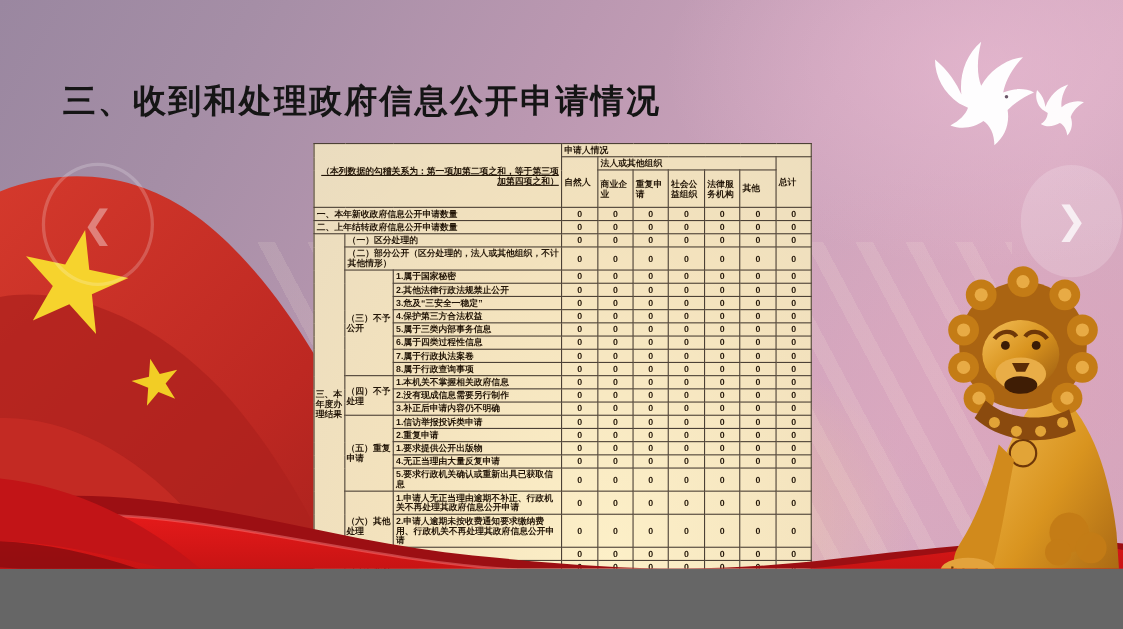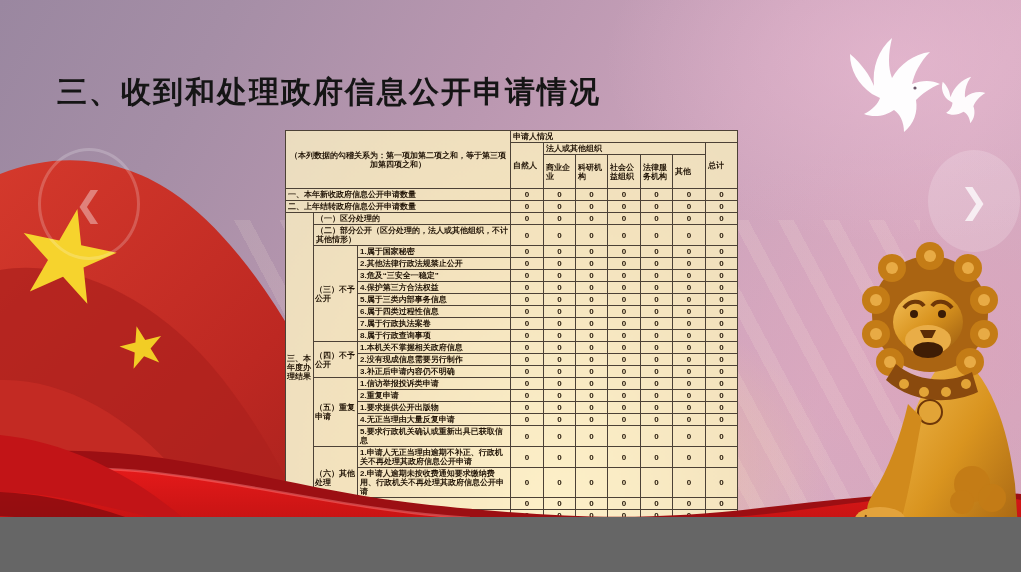--- a/index.html
+++ b/index.html
@@ -32,21 +32,21 @@
   .navbtn.prev .glyph{color:rgba(255,255,255,.38);}
   .navbtn.next .glyph{color:rgba(255,255,255,.75);}
   
   table.report{position:absolute;left:285px;top:130px;width:452px;z-index:2;
     border-collapse:collapse;table-layout:fixed;
     background:radial-gradient(ellipse at 60% 95%, #fdf0c8 0%, #f3e2bd 55%, #eadcbf 100%);}
   table.report td{border:1px solid #4c4136;
     font:600 8px/9px "Liberation Sans","DejaVu Sans",sans-serif;
     color:#221507;padding:1px 2px;vertical-align:middle;}
   table.report .hc{text-align:left;}
-  table.report .note{text-align:center;}
+  table.report .note{text-align:right;text-decoration:underline;}
   table.report .v{text-align:center;}
   table.report .lab{text-align:left;}
   table.report .gA,table.report .gB{text-align:left;padding:0 1px;}
   tr.h1,tr.h2{height:10px;} tr.h3{height:34px;}
   #table-body tr{height:10px;}
 </style>
 </head>
 <body>
 
 <div id="slide">
@@ -112,21 +112,21 @@
         <td class="note" colspan="3" rowspan="3">（本列数据的勾稽关系为：第一项加第二项之和，等于第三项加第四项之和）</td>
         <td class="hc" colspan="7">申请人情况</td>
       </tr>
       <tr class="h2">
         <td class="hc" rowspan="2">自然人</td>
         <td class="hc" colspan="5">法人或其他组织</td>
         <td class="hc" rowspan="2">总计</td>
       </tr>
       <tr class="h3">
         <td class="hc">商业企业</td>
-        <td class="hc">科研机构</td>
+        <td class="hc">重复申请</td>
         <td class="hc">社会公益组织</td>
         <td class="hc">法律服务机构</td>
         <td class="hc">其他</td>
       </tr>
     </thead>
     <tbody id="table-body">
         <tr>
           <td class="lab" colspan="3">一、本年新收政府信息公开申请数量</td>
           <td class="v">0</td>
           <td class="v">0</td>
@@ -242,21 +242,21 @@
           <td class="lab">8.属于行政查询事项</td>
           <td class="v">0</td>
           <td class="v">0</td>
           <td class="v">0</td>
           <td class="v">0</td>
           <td class="v">0</td>
           <td class="v">0</td>
           <td class="v">0</td>
         </tr>
         <tr>
-          <td class="gB" colspan="1" rowspan="3">（四）不予公开</td>
+          <td class="gB" colspan="1" rowspan="3">（四）不予处理</td>
           <td class="lab">1.本机关不掌握相关政府信息</td>
           <td class="v">0</td>
           <td class="v">0</td>
           <td class="v">0</td>
           <td class="v">0</td>
           <td class="v">0</td>
           <td class="v">0</td>
           <td class="v">0</td>
         </tr>
         <tr>

